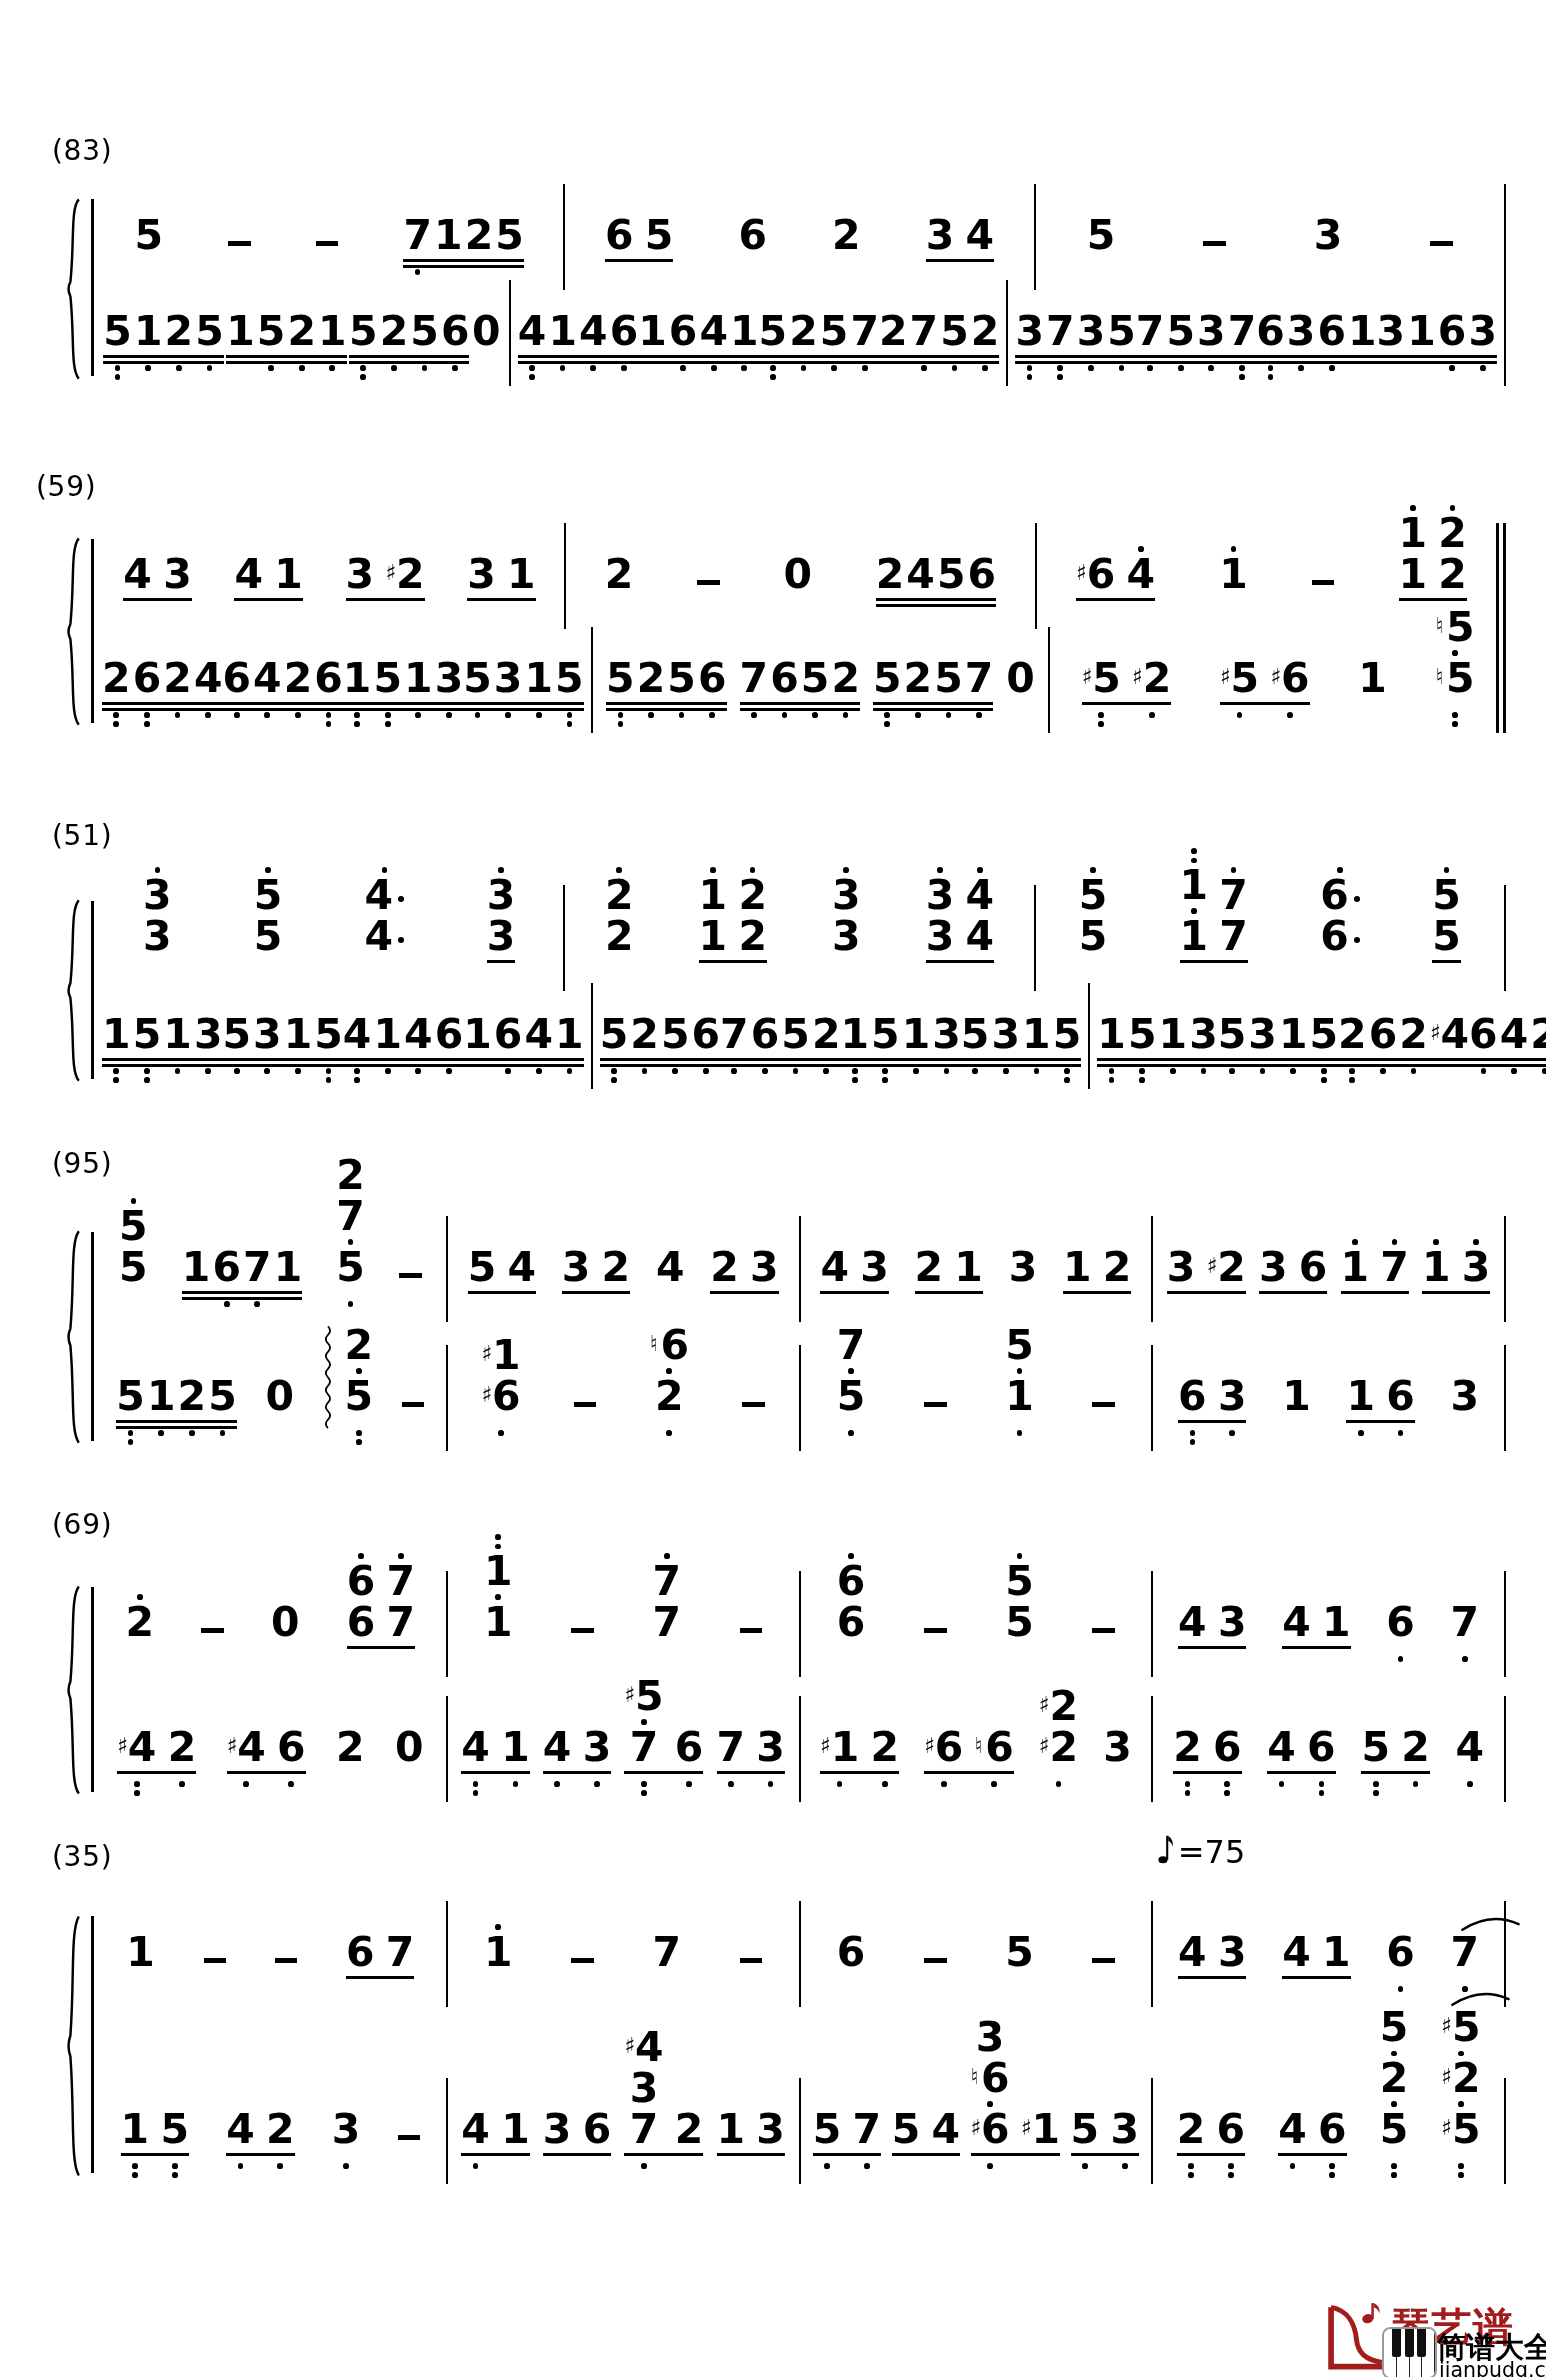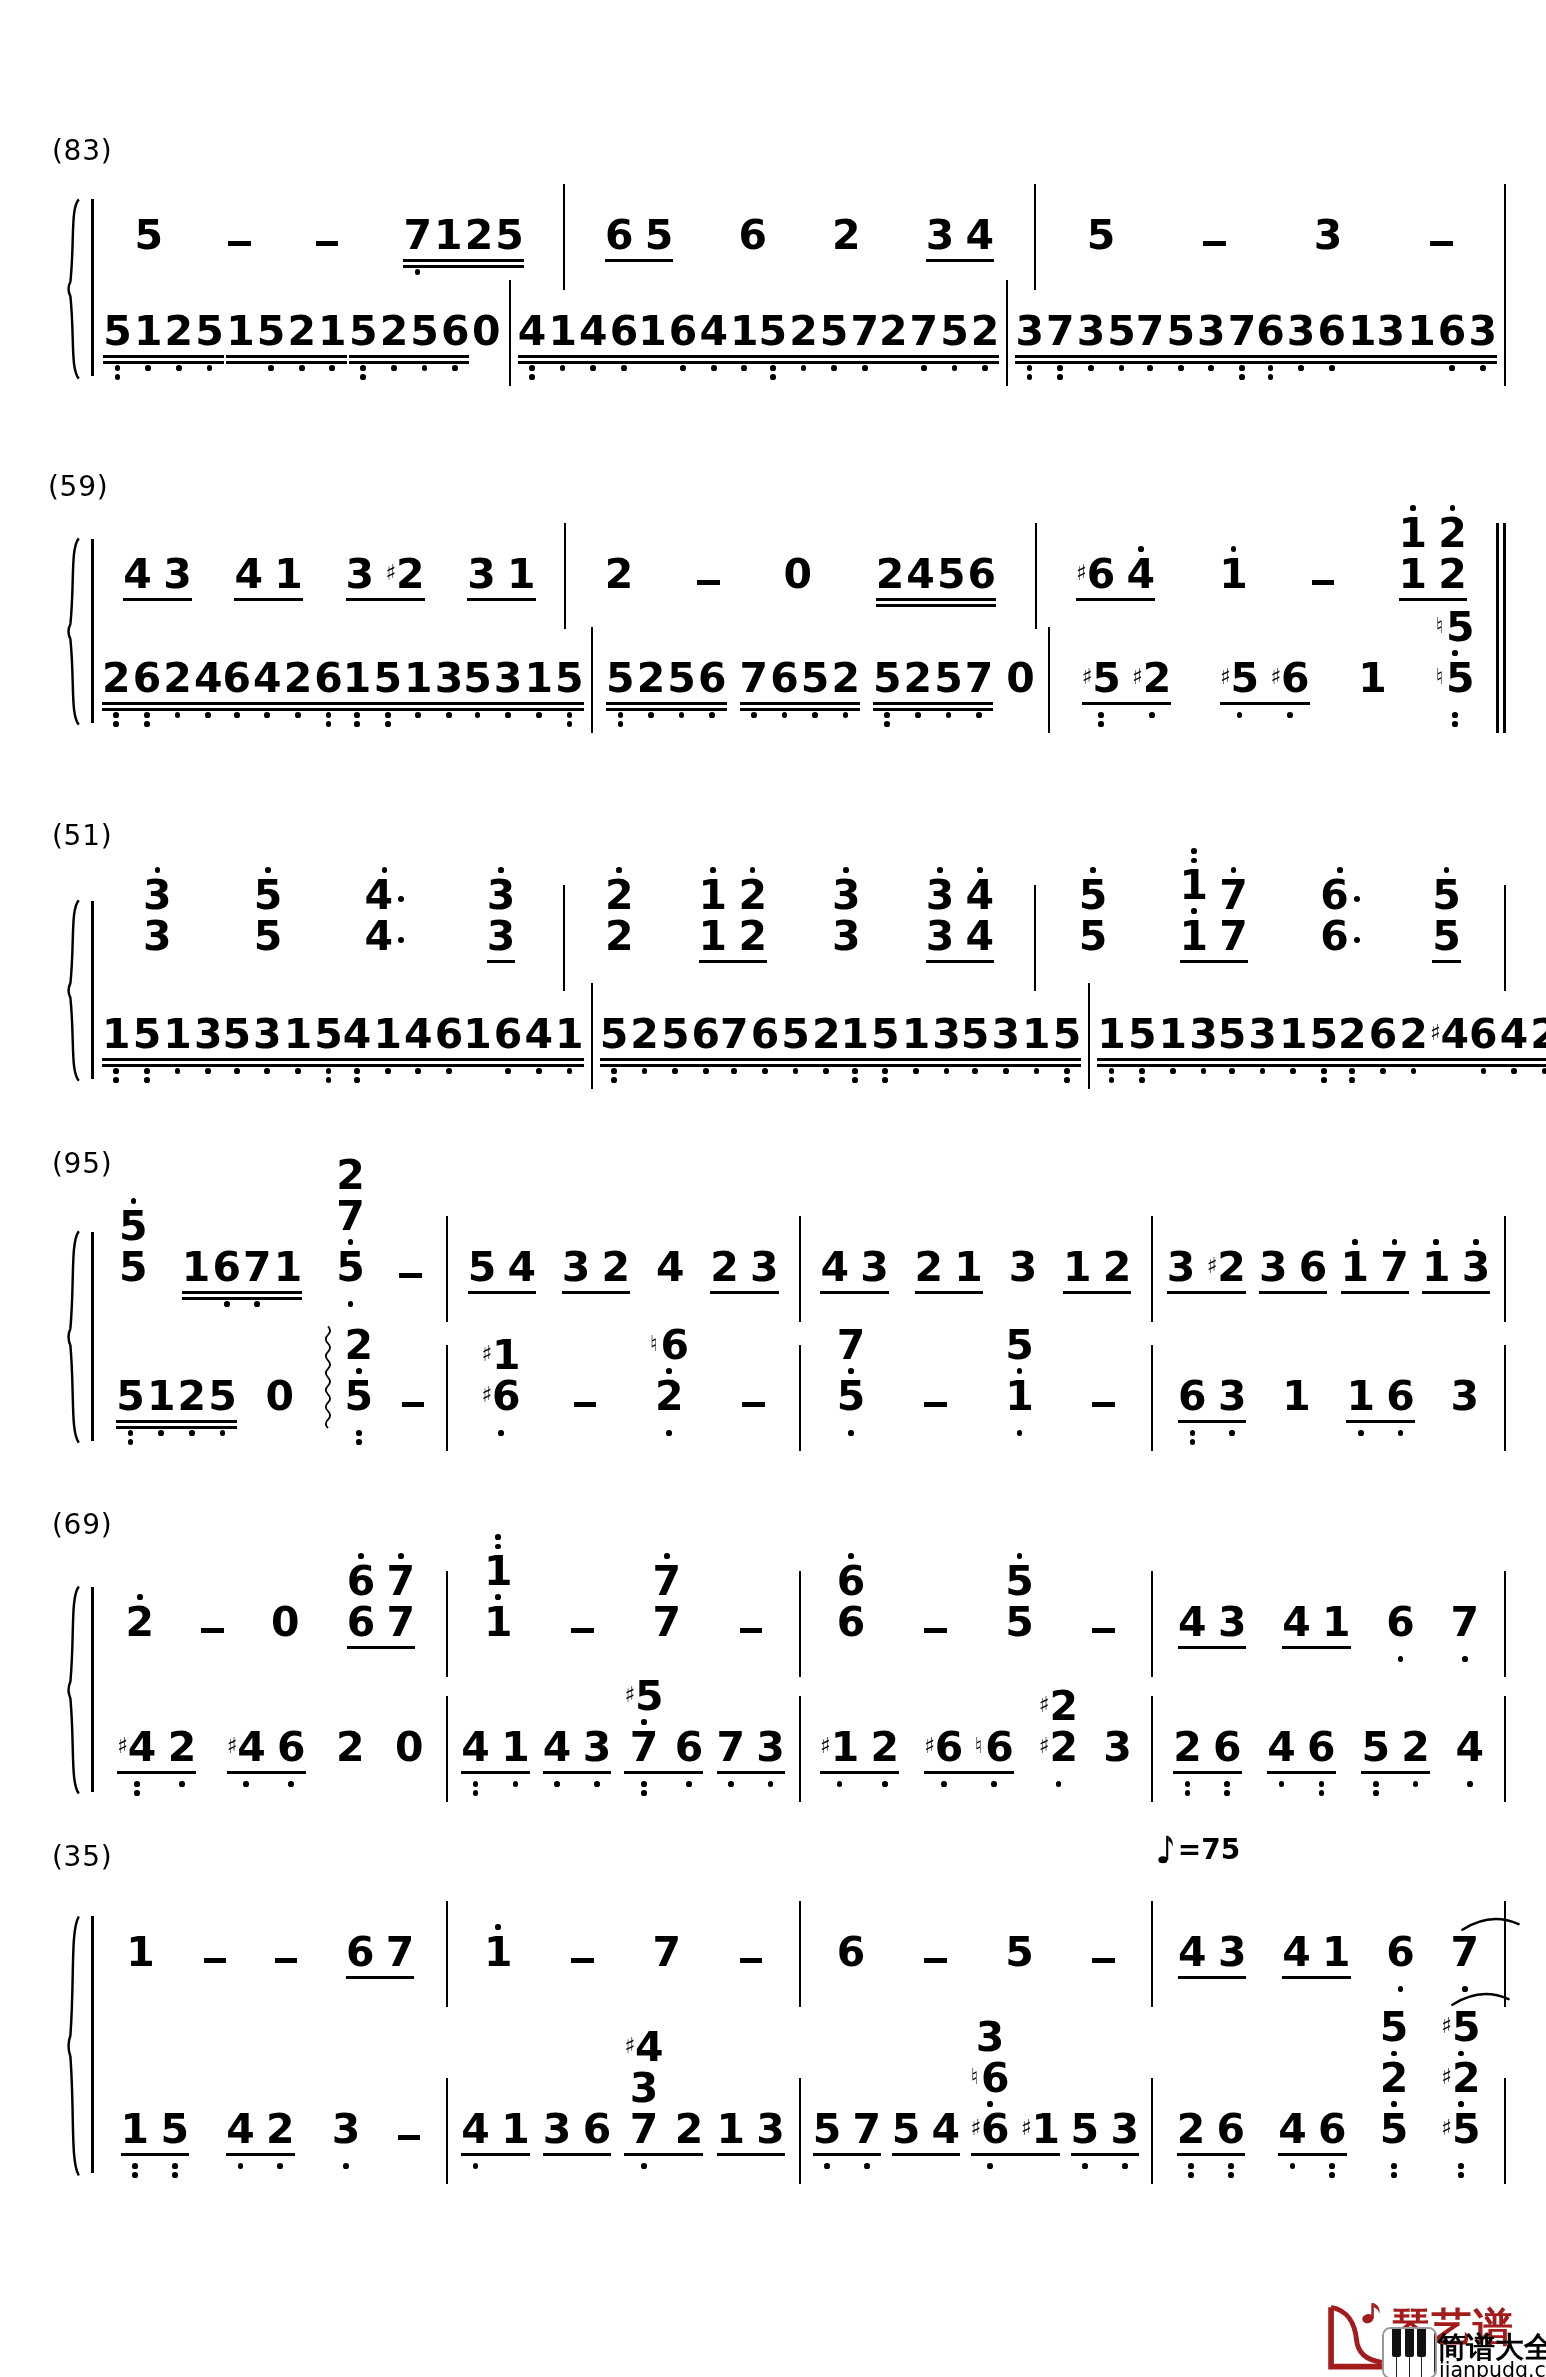--- a/index.html
+++ b/index.html
@@ -25,21 +25,21 @@
   .drow{display:flex;flex-direction:column;align-items:center;gap:3.5px;margin:2.1px 0;}
   .dt{width:5.7px;height:5.7px;border-radius:50%;background:#000;}
   .lz{height:10px;}
   .belowslot{height:21px;display:flex;flex-direction:column;align-items:center;gap:3.5px;padding-top:2.8px;}
   .ln{position:absolute;left:0;right:0;height:2.8px;background:#000;}
   .dashcell{display:flex;align-items:flex-end;}
   .dashblk{width:22.6px;height:5px;background:#000;margin-bottom:44px;}
   .tiearc{position:absolute;top:-22.6px;left:10px;}
   .arpsvg{margin-bottom:20px;margin-right:1.4px;}
   #tempo{position:absolute;display:flex;align-items:flex-start;gap:2.8px;}
-  #tempo .tval{font-size:28px;font-weight:700;}
+  #tempo .tval{font-size:32px;font-weight:400;}
   #wm{position:absolute;left:1324px;top:2293px;width:223px;height:85px;}
   #wm-logo{position:absolute;left:0;top:7px;}
   #wm-cn-red{position:absolute;left:66px;top:7px;font-size:40px;font-weight:700;letter-spacing:1.4px;white-space:nowrap;}
   #wm-keys{position:absolute;left:58px;top:34px;width:51px;height:48px;background:#fdfdfd;border:2.1px solid #999;border-radius:8.5px;display:flex;overflow:hidden;z-index:2;}
   #wm-keys .wk{flex:1;background:#fff;border-right:1.4px solid #222;}
   #wm-keys .wk:last-child{border-right:none;}
   #wm-keys .bk{position:absolute;top:0;width:9.2px;height:28px;background:#111;border-radius:0 0 2.1px 2.1px;}
   #wm-cn-black{position:absolute;left:113px;top:35px;font-size:29px;font-weight:700;white-space:nowrap;}
   #wm-url{position:absolute;left:115px;top:65px;font-size:20.5px;font-weight:500;white-space:nowrap;}
 </style>
@@ -671,21 +671,21 @@
               <span class="belowslot">
                 <i class="dt"></i>
               </span>
             </span>
           </span>
           <i class="ln" style="bottom: 28px;"></i>
           <i class="ln" style="bottom: 22px;"></i>
         </span>
       </div>
     </div>
-    <div class="syslabel" style="left: 48px; top: 470px;">(59)</div>
+    <div class="syslabel" style="left: 36px; top: 470px;">(59)</div>
     <svg width="21" height="191" class="brace" style="left: 62px; top: 536px;" viewBox="0 0 30 270">
       <path d="M24,2 C12,16.2 18,64.8 12,124.2 C8,132.3 8,137.7 12,145.8 C18,205.2 12,253.79999999999998 24,268" fill="none" stroke="#000" stroke-width="3.5"></path>
     </svg>
     <div class="startbar" style="left: 91px; top: 539px; height: 184px;"></div>
     <div class="staffrow" style="left: 95px; top: 523px; width: 1411px;">
       <div class="m">
         <span class="group">
           <span class="notesrow wide">
             <span class="notecol">
               <span class="digitrow">

